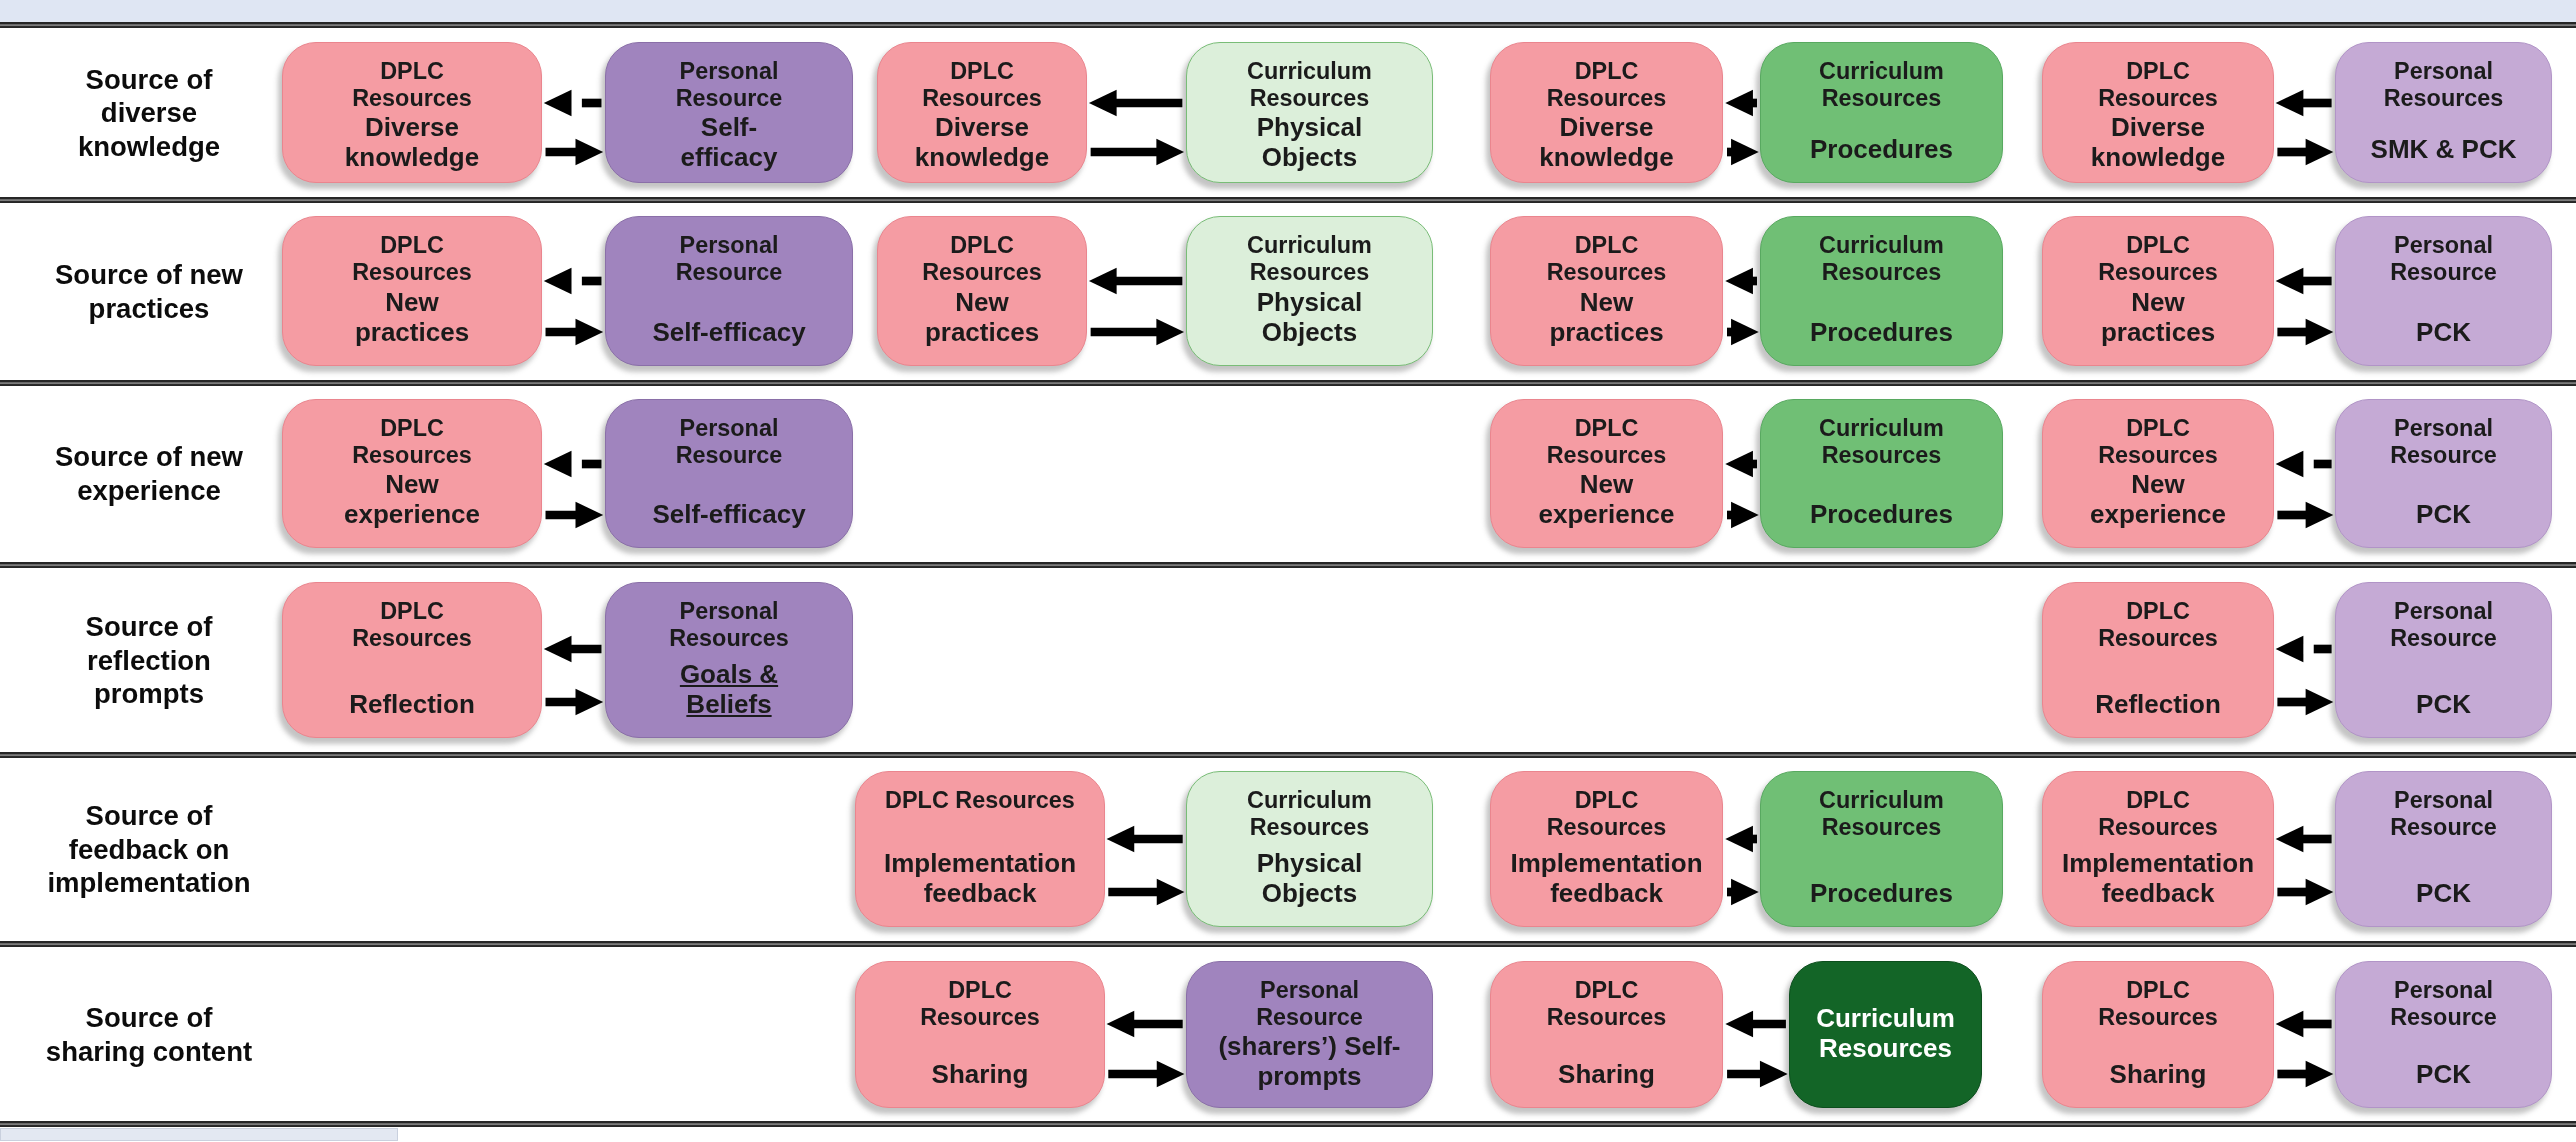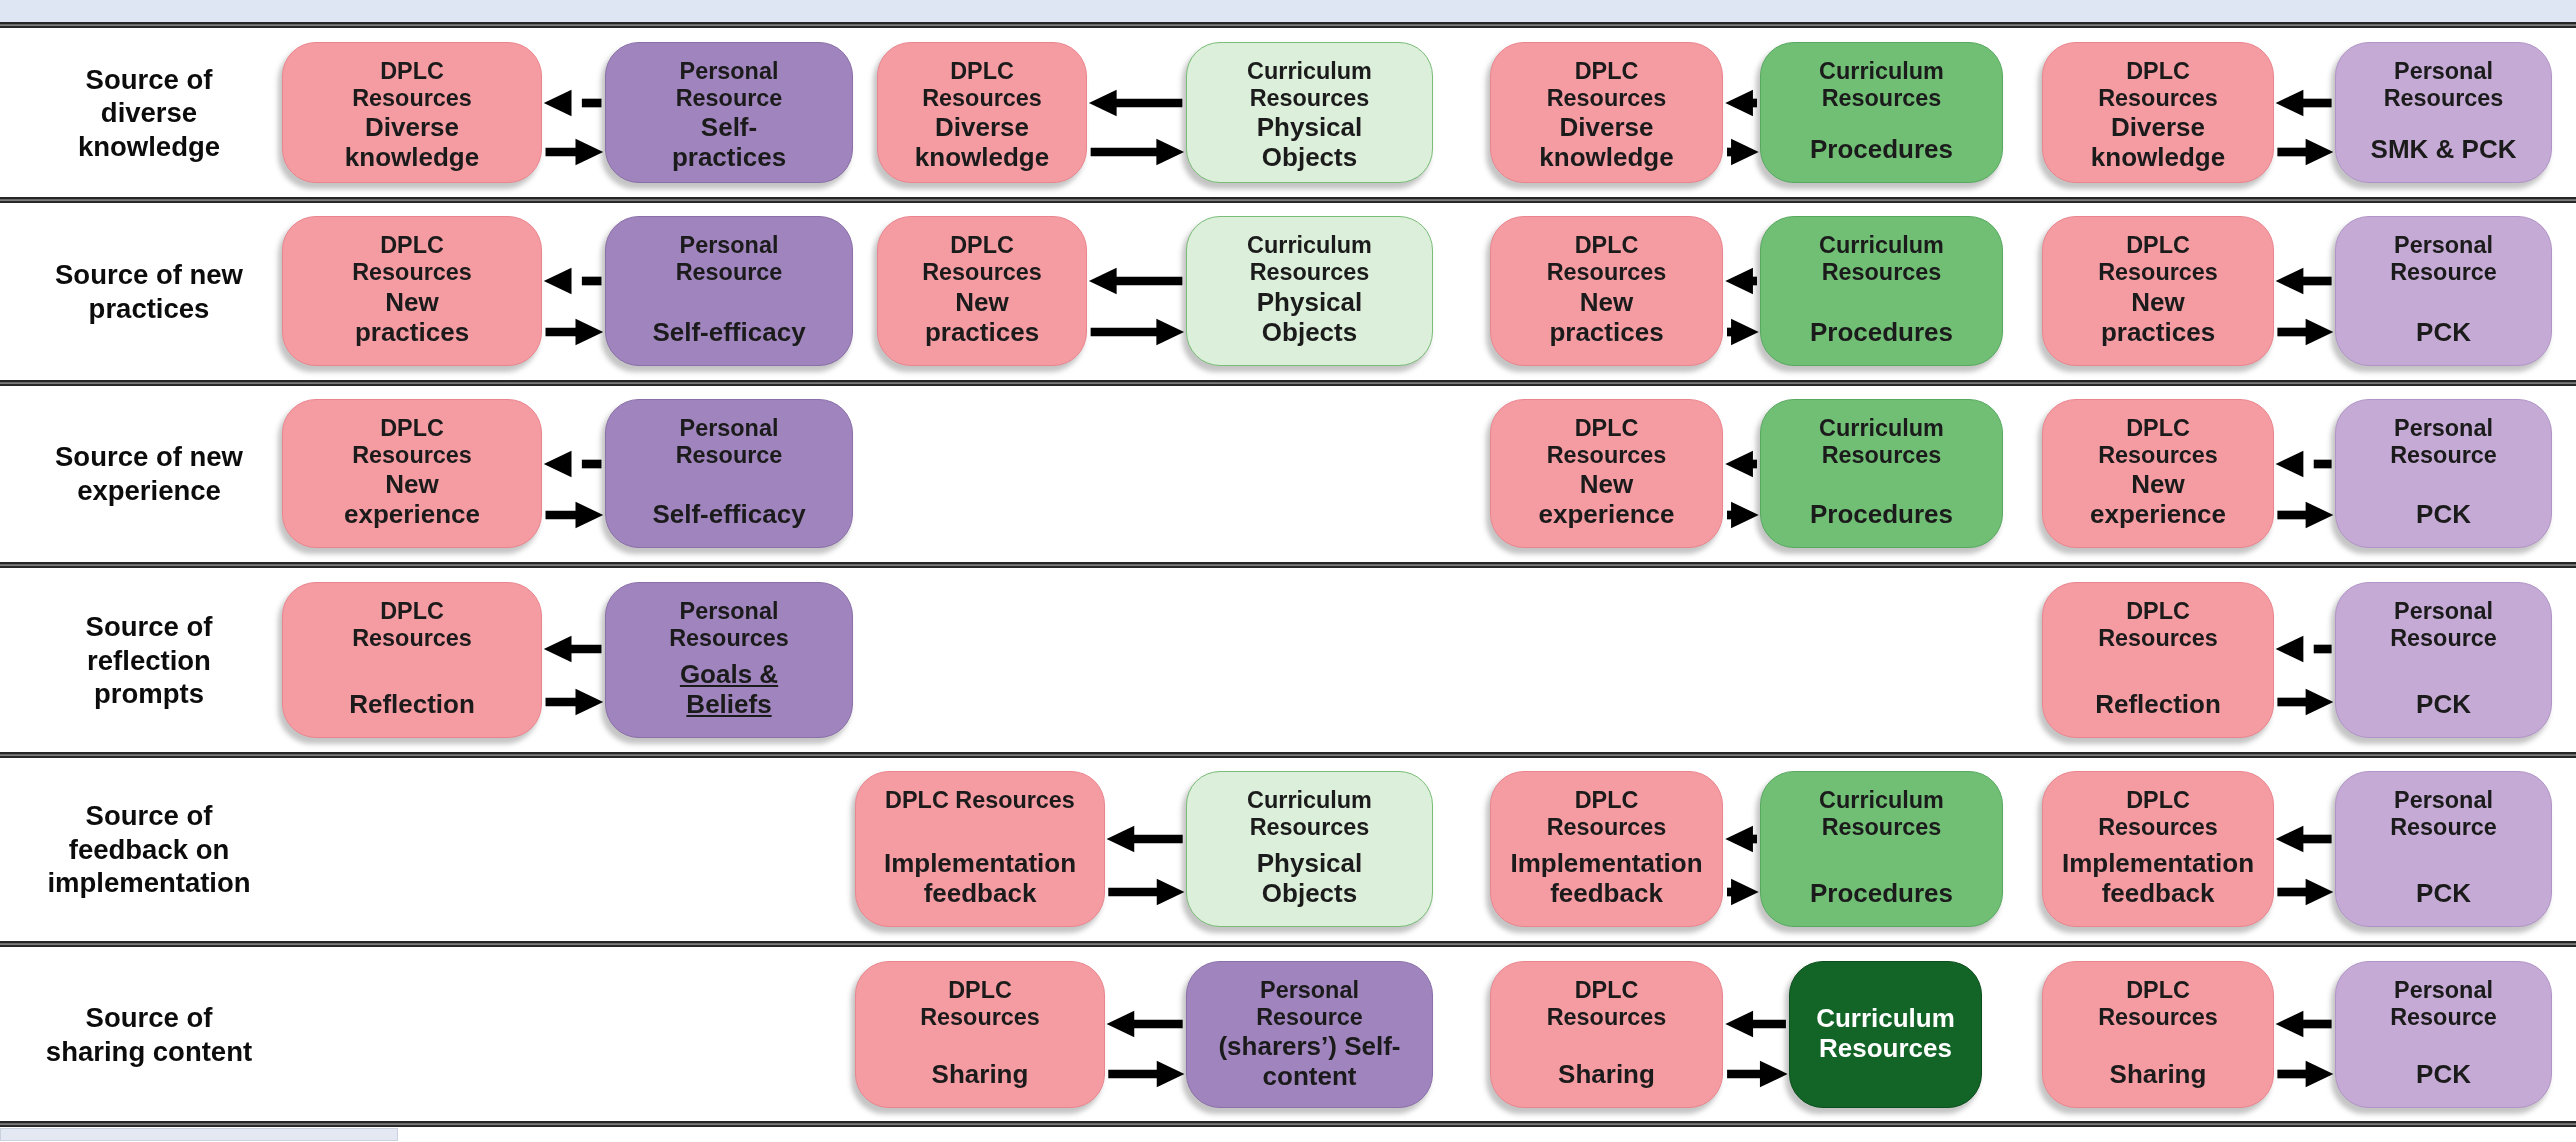--- a/index.html
+++ b/index.html
@@ -48,21 +48,21 @@
     <div class="box" style="left: 282px; top: 42px; width: 260px; height: 141px; background: rgb(245, 156, 163); border: 1.8px solid rgb(234, 133, 142);">
       <div class="t" style="color: rgb(27, 27, 27);">DPLC
 Resources</div>
       <div class="b" style="color: rgb(27, 27, 27);">Diverse
 knowledge</div>
     </div>
     <div class="box" style="left: 605px; top: 42px; width: 248px; height: 141px; background: rgb(160, 132, 190); border: 1.8px solid rgb(138, 111, 168);">
       <div class="t" style="color: rgb(27, 27, 27);">Personal
 Resource</div>
       <div class="b" style="color: rgb(27, 27, 27);">Self-
-practices</div>
+efficacy</div>
     </div>
     <svg class="arrow" width="63" height="30" viewBox="0 0 107 52" style="left: 542px; top: 88px;">
       <polygon points="2,26 50,3 50,49" fill="#000000"></polygon>
       <line stroke="#000000" stroke-width="15" y1="26" y2="26" x1="68" x2="102" stroke-dasharray="46 28"></line>
     </svg>
     <svg class="arrow" width="63" height="30" viewBox="0 0 107 52" style="left: 542px; top: 137px;">
       <polygon points="105,26 57,3 57,49" fill="#000000"></polygon>
       <line stroke="#000000" stroke-width="15" y1="26" y2="26" x1="5" x2="61"></line>
     </svg>
     <div class="box" style="left: 877px; top: 42px; width: 210px; height: 141px; background: rgb(245, 156, 163); border: 1.8px solid rgb(234, 133, 142);">
@@ -365,21 +365,21 @@
 sharing content</div>
     <div class="box" style="left: 855px; top: 961px; width: 250px; height: 147px; background: rgb(245, 156, 163); border: 1.8px solid rgb(234, 133, 142);">
       <div class="t" style="color: rgb(27, 27, 27);">DPLC
 Resources</div>
       <div class="b" style="color: rgb(27, 27, 27);">Sharing</div>
     </div>
     <div class="box" style="left: 1186px; top: 961px; width: 247px; height: 147px; background: rgb(160, 132, 190); border: 1.8px solid rgb(138, 111, 168);">
       <div class="t" style="color: rgb(27, 27, 27);">Personal
 Resource</div>
       <div class="b" style="color: rgb(27, 27, 27);">(sharers’) Self-
-content</div>
+prompts</div>
     </div>
     <svg class="arrow" width="81" height="30" viewBox="0 0 139 52" style="left: 1105px; top: 1009px;">
       <polygon points="2,26 50,3 50,49" fill="#000000"></polygon>
       <line stroke="#000000" stroke-width="15" y1="26" y2="26" x1="46" x2="134"></line>
     </svg>
     <svg class="arrow" width="81" height="30" viewBox="0 0 139 52" style="left: 1105px; top: 1059px;">
       <polygon points="137,26 89,3 89,49" fill="#000000"></polygon>
       <line stroke="#000000" stroke-width="15" y1="26" y2="26" x1="5" x2="93"></line>
     </svg>
     <div class="box" style="left: 1490px; top: 961px; width: 233px; height: 147px; background: rgb(245, 156, 163); border: 1.8px solid rgb(234, 133, 142);">

